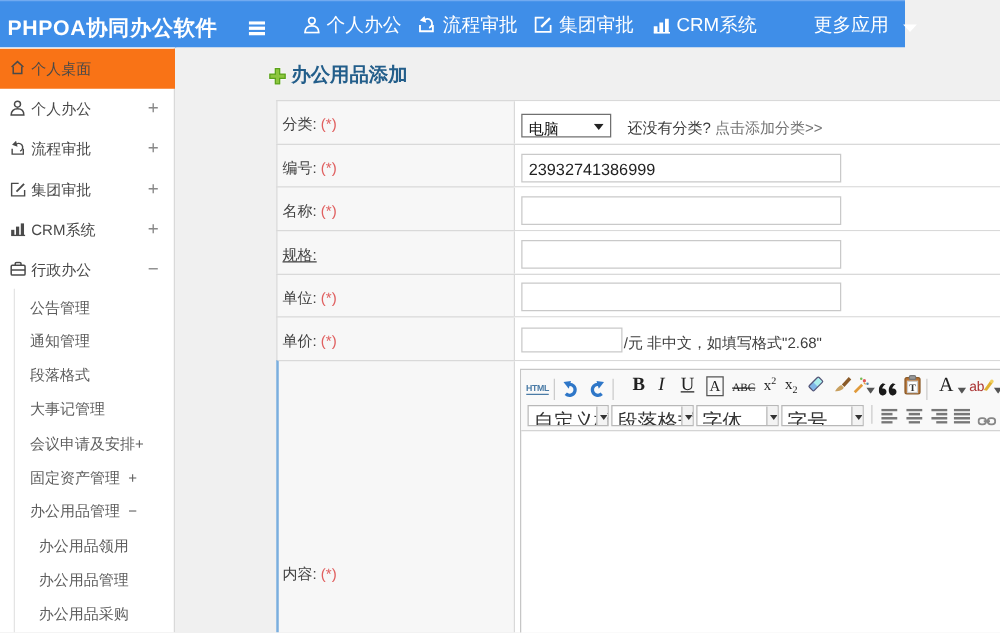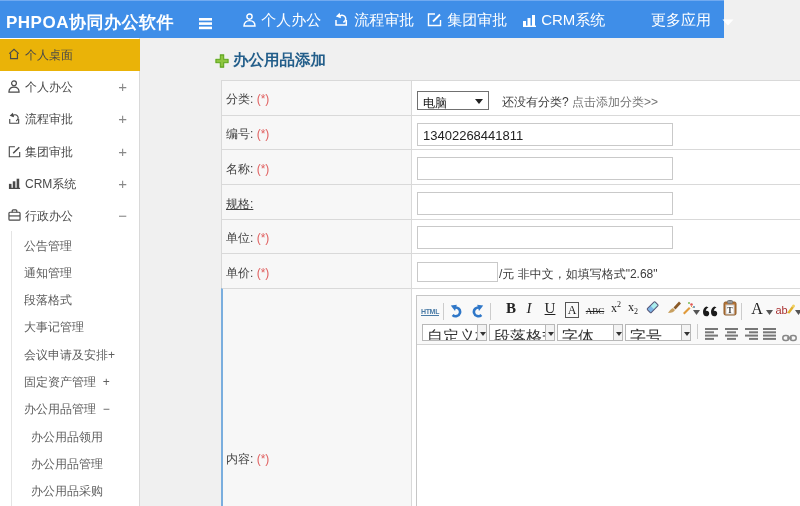--- a/index.html
+++ b/index.html
@@ -92,21 +92,21 @@
     <span style="margin-left:0px;">CRM系统</span>
   </div>
   <div class="item" style="left:611px;margin-left:40px;">更多应用
     <svg width="12" height="9" viewBox="0 0 12 9" style="margin-left:7px;">
         <path d="M0.5 1.5 L6 7.5 L11.5 1.5 Z" fill="#fff"></path>
       </svg>
   </div>
 </div>
 
 <div id="side">
-  <div class="sitem" style="top:1px;background:#eab308;width:140px;">
+  <div class="sitem" style="top:1px;background:#f97316;width:140px;">
     <svg width="12" height="12" viewBox="0 0 14 14">
         <g fill="none" stroke="#4a4a4a" stroke-width="1.4">
           <path d="M1.5 6.5 L7 1.5 L12.5 6.5"></path>
           <path d="M3 6 L3 12.5 L11 12.5 L11 6"></path>
         </g>
       </svg>
     <span class="txt">个人桌面</span>
   </div>
   <div class="sitem" style="top:33px;">
     <svg width="12" height="13" viewBox="0 0 13 14">
@@ -191,21 +191,21 @@
       <svg width="8" height="5" viewBox="0 0 8 5" style="position:absolute;right:5px;top:7px;">
           <path d="M0 0 L8 0 L4 5 Z" fill="#222"></path>
         </svg>
     </div>
     <div class="note" style="left:280px;top:13px;">还没有分类? <a class="blue">点击添加分类&gt;&gt;</a></div>
   </div>
   <div class="trow" style="top:77px;height:34px;">
     <div class="lbl" style="top:10px;">编号: <span class="r">(*)</span></div>
     <div class="cell"></div>
     <div class="inp" style="left:195px;top:7px;width:256px;height:23px;">
-        <span style="position:absolute;left:5px;top:4px;font-size:13px;color:#222;">13402268441811</span>
+        <span style="position:absolute;left:5px;top:4px;font-size:13px;color:#222;">23932741386999</span>
       </div>
   </div>
   <div class="trow" style="top:111px;height:35px;">
     <div class="lbl" style="top:11px;">名称: <span class="r">(*)</span></div>
     <div class="cell"></div>
     <div class="inp" style="left:195px;top:7px;width:256px;height:23px;"></div>
   </div>
   <div class="trow" style="top:146px;height:35px;">
     <div class="lbl" style="top:11px;text-decoration:underline;">规格:</div>
     <div class="cell"></div>

